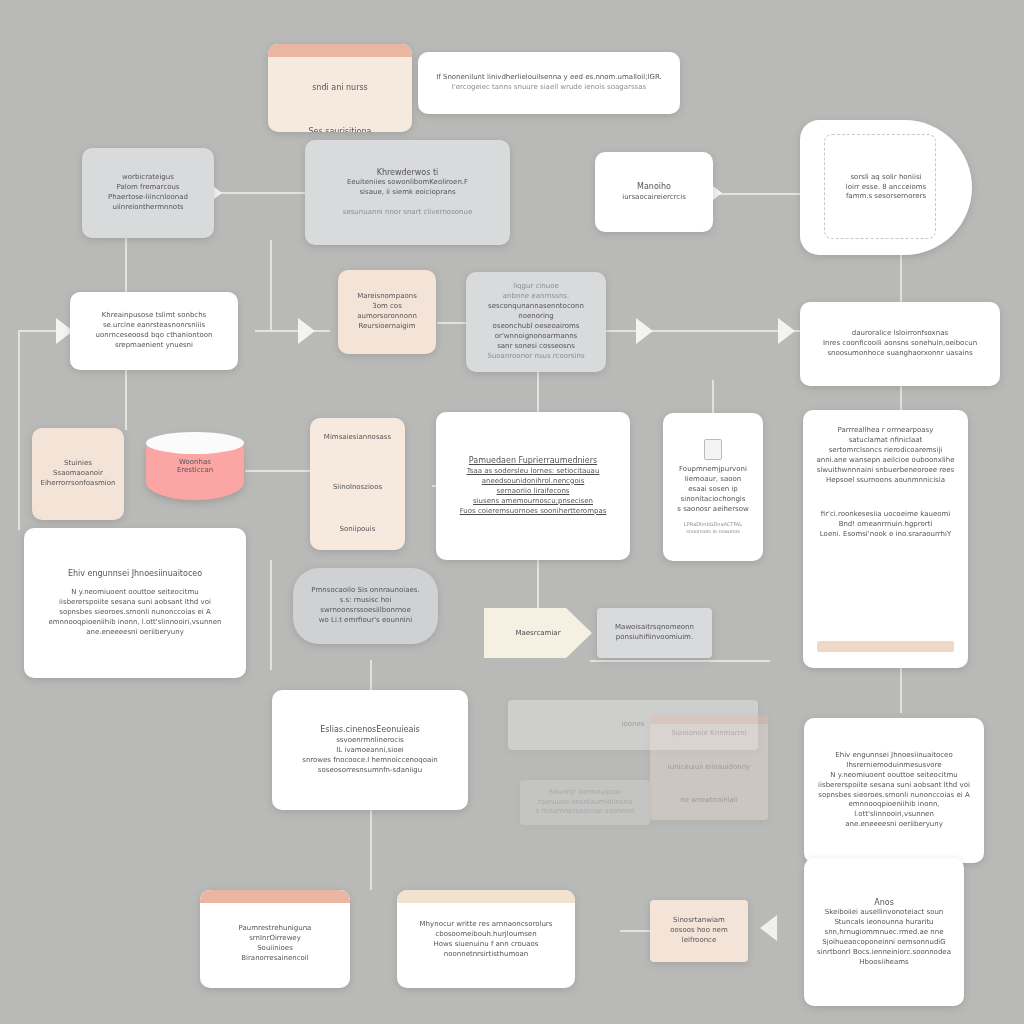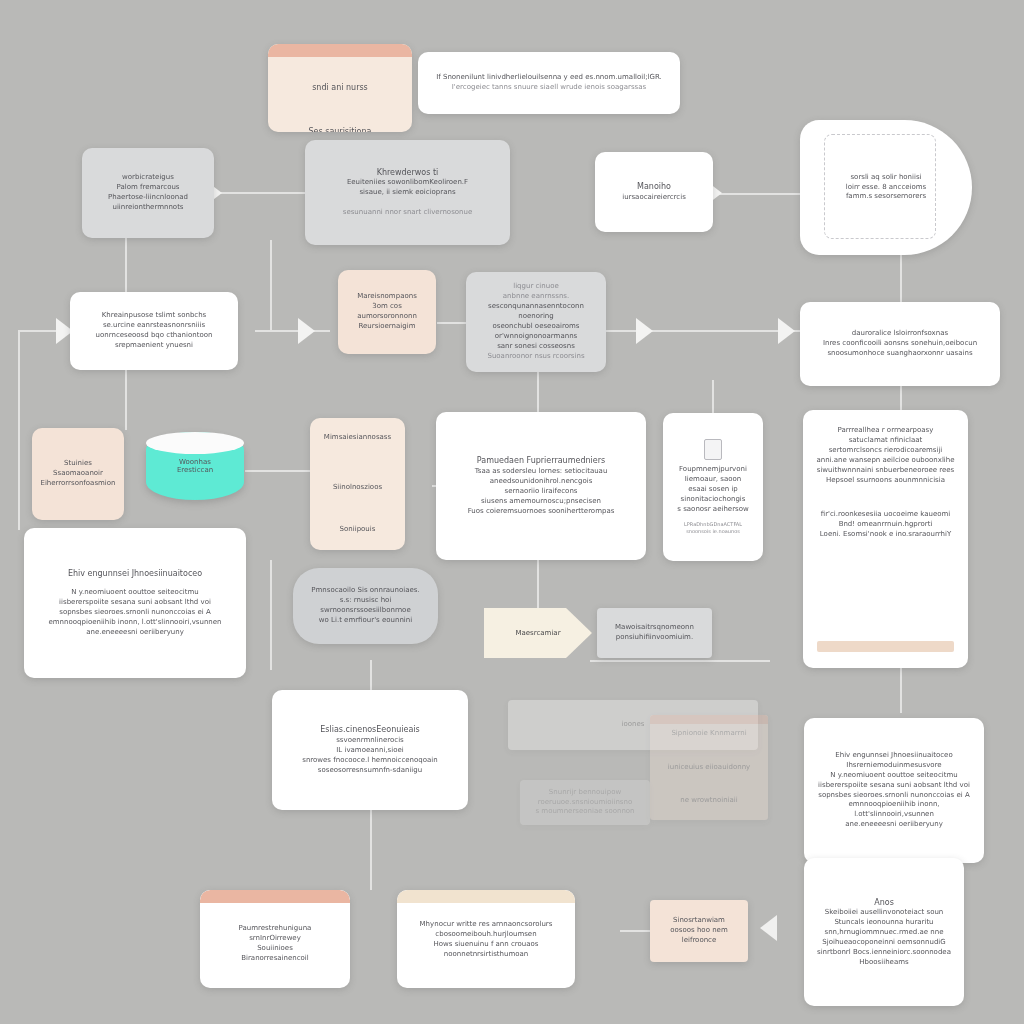--- a/index.html
+++ b/index.html
@@ -53,21 +53,21 @@
     border:1px dashed #c9c9cd;
     border-radius:8px;
   }
   .accent-bar{
     position:absolute;height:11px;border-radius:2px;
     background:#eed9c8;
   }
   
   .cyl{
     position:absolute;
-    background:#5eead4;
+    background:#fca5a5;
     border-radius:50%/18px;
     box-shadow:0 3px 7px rgba(80,80,80,.25);
     display:flex;align-items:center;justify-content:center;
     flex-direction:column;text-align:center;color:#55555a;
   }
   .cyl:before{
     content:"";position:absolute;left:0;right:0;top:0;height:22px;
     background:#fbfbfb;border-radius:50%;
   }
   .cyl .l{position:relative;z-index:2;}
@@ -217,21 +217,21 @@
   </div>
 
   <div class="node peach2" style="left:310px;top:418px;width:95px;height:132px;">
     <div class="l xs">Romenim</div>
     <div class="l xs">Mimsaiesiannosass</div>
     <div class="l xs" style="margin-top:8px;">Siinolnoszioos</div>
     <div class="l xs">Soniipouis</div>
     <div class="l xs">Sacornggieoont</div>
   </div>
 
-  <div class="node white" style="left:436px;top:412px;width:210px;height:148px;">
+  <div class="node white" style="left:436px;top:412px;width:194px;height:148px;text-decoration:underline;">
     <div class="l sm">Pamuedaen Fuprierraumedniers</div>
     <div class="l xs">Tsaa as sodersleu lornes: setiocitauau</div>
     <div class="l xs">aneedsounidonihrol.nencgois</div>
     <div class="l xs">sernaoriio liraifecons</div>
     <div class="l xs">siusens amemournoscu;pnsecisen</div>
     <div class="l xs">Fuos coieremsuornoes soonihertterompas</div>
   </div>
 
   <div class="node white" style="left:663px;top:413px;width:100px;height:148px;">
     <div style="width:16px;height:19px;border:1px solid #b9b9be;border-radius:2px;margin-bottom:5px;background:#f4f4f5;"></div>

